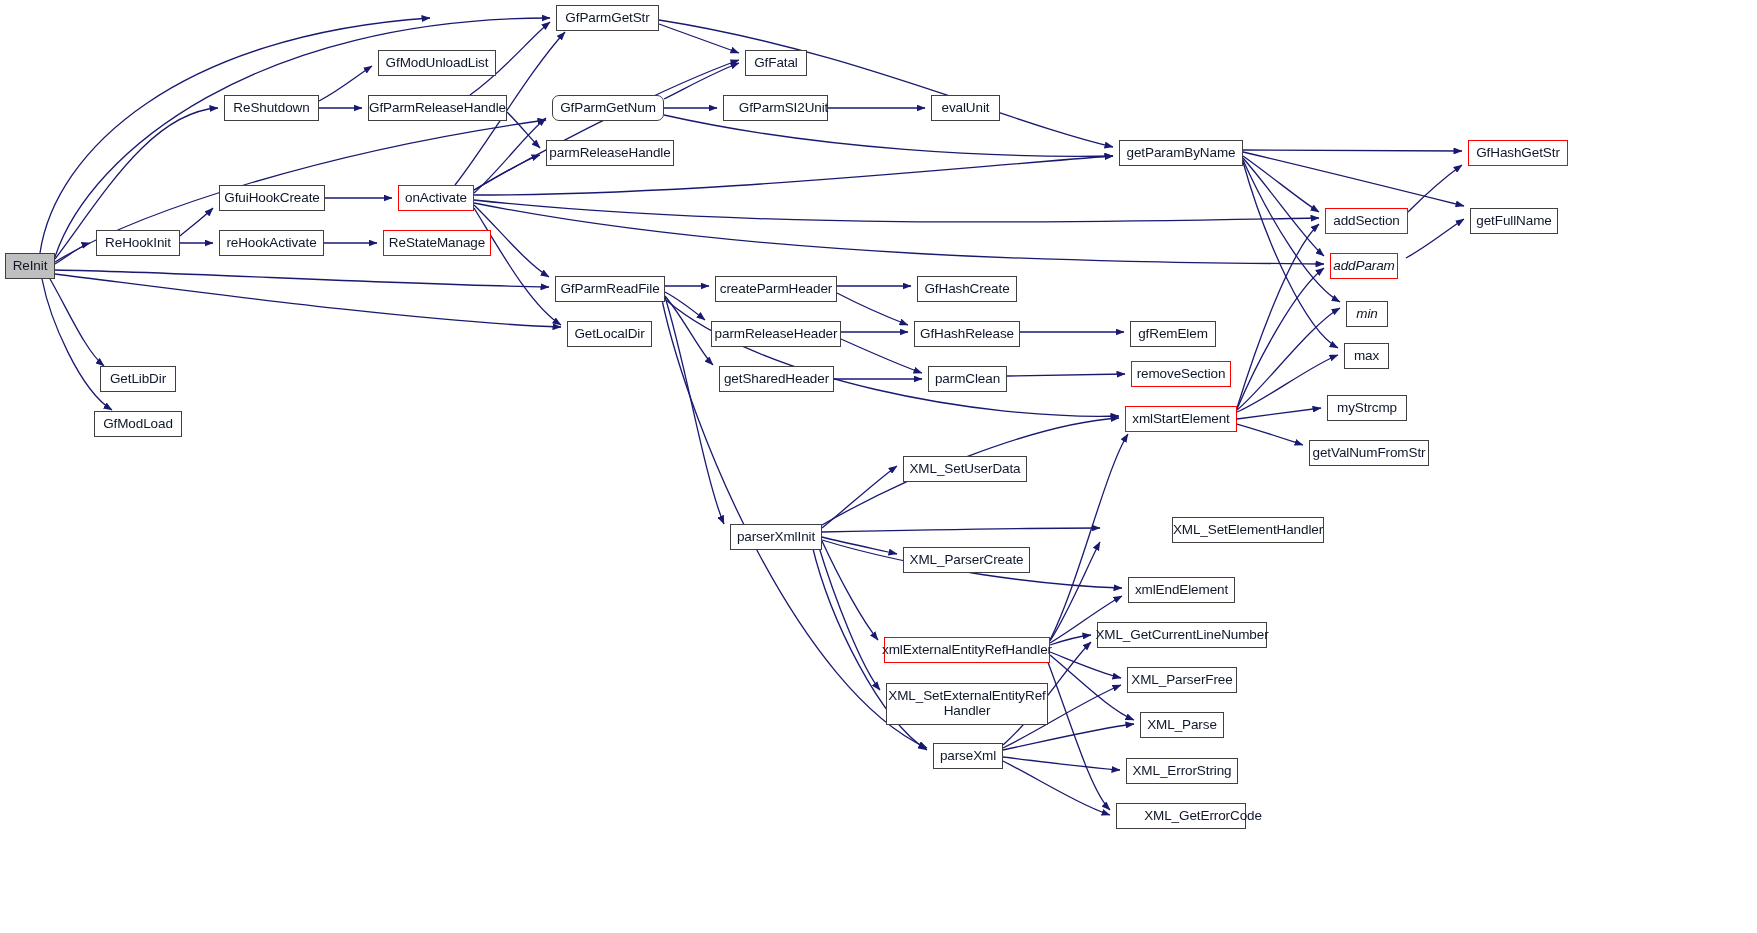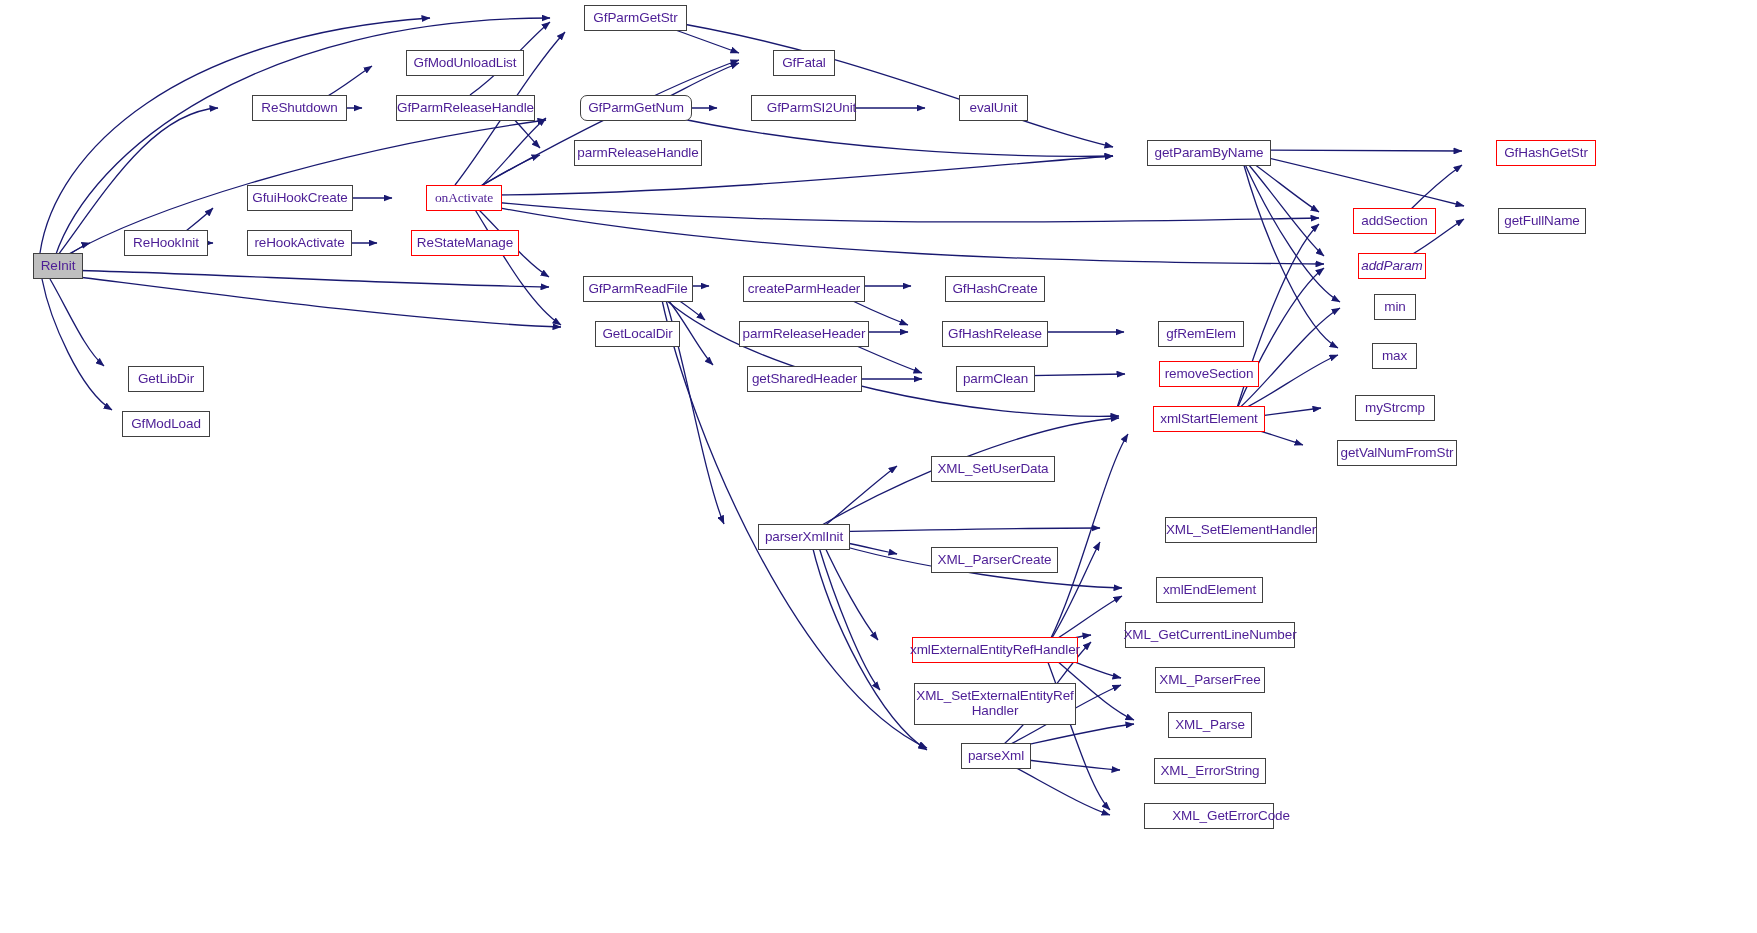--- a/index.html
+++ b/index.html
@@ -25,27 +25,26 @@
   }
   .node {
     position: absolute;
     box-sizing: border-box;
     display: flex;
     align-items: center;
     justify-content: center;
     text-align: center;
     background: #ffffff;
     border: 1px solid #404040;
-    color: #4c1d95;
+    color: #0f172a;
     font-size: 13.5px;
     line-height: 1.08;
     letter-spacing: -0.1px;
     white-space: pre;
     z-index: 5;
-    margin-left: 28px;
   }
   .node.red {
     border: 1px solid #ff0000;
   }
   .node.root {
     background: #bfbfbf;
     border: 1px solid #404040;
   }
 </style>
 </head>
@@ -143,52 +142,52 @@
   <div id="nodes">
       <div class="node root" style="left: 5px; top: 253px; width: 50px; height: 26px;">ReInit</div>
       <div class="node" style="left: 224px; top: 95px; width: 95px; height: 26px;">ReShutdown</div>
       <div class="node" style="left: 96px; top: 230px; width: 84px; height: 26px;">ReHookInit</div>
       <div class="node" style="left: 100px; top: 366px; width: 76px; height: 26px;">GetLibDir</div>
       <div class="node" style="left: 94px; top: 411px; width: 88px; height: 26px;">GfModLoad</div>
       <div class="node" style="left: 378px; top: 50px; width: 118px; height: 26px;">GfModUnloadList</div>
       <div class="node" style="left: 368px; top: 95px; width: 139px; height: 26px;">GfParmReleaseHandle</div>
       <div class="node" style="left: 219px; top: 185px; width: 106px; height: 26px;">GfuiHookCreate</div>
       <div class="node" style="left: 219px; top: 230px; width: 105px; height: 26px;">reHookActivate</div>
-      <div class="node red" style="left: 398px; top: 185px; width: 76px; height: 26px; font-family: Liberation Serif, serif;">onActivate</div>
+      <div class="node red" style="left: 398px; top: 185px; width: 76px; height: 26px;">onActivate</div>
       <div class="node red" style="left: 383px; top: 230px; width: 108px; height: 26px;">ReStateManage</div>
       <div class="node" style="left: 556px; top: 5px; width: 103px; height: 26px;">GfParmGetStr</div>
       <div class="node" style="left: 745px; top: 50px; width: 62px; height: 26px;">GfFatal</div>
       <div class="node" style="left: 552px; top: 95px; width: 112px; height: 26px; border-radius: 7px;">GfParmGetNum</div>
       <div class="node" style="left: 546px; top: 140px; width: 128px; height: 26px;">parmReleaseHandle</div>
       <div class="node" style="left: 723px; top: 95px; width: 105px; height: 26px; padding-left: 16px;">GfParmSI2Unit</div>
       <div class="node" style="left: 931px; top: 95px; width: 69px; height: 26px;">evalUnit</div>
       <div class="node" style="left: 555px; top: 276px; width: 110px; height: 26px;">GfParmReadFile</div>
       <div class="node" style="left: 567px; top: 321px; width: 85px; height: 26px;">GetLocalDir</div>
       <div class="node" style="left: 715px; top: 276px; width: 122px; height: 26px;">createParmHeader</div>
       <div class="node" style="left: 711px; top: 321px; width: 130px; height: 26px;">parmReleaseHeader</div>
       <div class="node" style="left: 719px; top: 366px; width: 115px; height: 26px;">getSharedHeader</div>
       <div class="node" style="left: 917px; top: 276px; width: 100px; height: 26px;">GfHashCreate</div>
       <div class="node" style="left: 914px; top: 321px; width: 106px; height: 26px;">GfHashRelease</div>
       <div class="node" style="left: 928px; top: 366px; width: 79px; height: 26px;">parmClean</div>
       <div class="node" style="left: 1130px; top: 321px; width: 86px; height: 26px;">gfRemElem</div>
       <div class="node red" style="left: 1131px; top: 361px; width: 100px; height: 26px;">removeSection</div>
       <div class="node" style="left: 1119px; top: 140px; width: 124px; height: 26px;">getParamByName</div>
       <div class="node red" style="left: 1325px; top: 208px; width: 83px; height: 26px;">addSection</div>
       <div class="node red" style="left: 1330px; top: 253px; width: 68px; height: 26px; font-style: italic;">addParam</div>
-      <div class="node" style="left: 1346px; top: 294px; width: 42px; height: 26px;">min</div>
+      <div class="node" style="left: 1346px; top: 301px; width: 42px; height: 26px; font-style: italic;">min</div>
       <div class="node" style="left: 1344px; top: 343px; width: 45px; height: 26px;">max</div>
       <div class="node red" style="left: 1468px; top: 140px; width: 100px; height: 26px;">GfHashGetStr</div>
       <div class="node" style="left: 1470px; top: 208px; width: 88px; height: 26px;">getFullName</div>
       <div class="node" style="left: 1327px; top: 395px; width: 80px; height: 26px;">myStrcmp</div>
       <div class="node" style="left: 1309px; top: 440px; width: 120px; height: 26px;">getValNumFromStr</div>
       <div class="node red" style="left: 1125px; top: 406px; width: 112px; height: 26px;">xmlStartElement</div>
       <div class="node" style="left: 730px; top: 524px; width: 92px; height: 26px;">parserXmlInit</div>
       <div class="node" style="left: 903px; top: 456px; width: 124px; height: 26px;">XML_SetUserData</div>
       <div class="node" style="left: 903px; top: 547px; width: 127px; height: 26px;">XML_ParserCreate</div>
-      <div class="node" style="left: 1137px; top: 517px; width: 152px; height: 26px;">XML_SetElementHandler</div>
+      <div class="node" style="left: 1172px; top: 517px; width: 152px; height: 26px;">XML_SetElementHandler</div>
       <div class="node" style="left: 1128px; top: 577px; width: 107px; height: 26px;">xmlEndElement</div>
       <div class="node red" style="left: 884px; top: 637px; width: 166px; height: 26px;">xmlExternalEntityRefHandler</div>
       <div class="node" style="left: 1097px; top: 622px; width: 170px; height: 26px;">XML_GetCurrentLineNumber</div>
       <div class="node" style="left: 1127px; top: 667px; width: 110px; height: 26px;">XML_ParserFree</div>
       <div class="node" style="left: 886px; top: 683px; width: 162px; height: 42px;">XML_SetExternalEntityRef
 Handler</div>
       <div class="node" style="left: 1140px; top: 712px; width: 84px; height: 26px;">XML_Parse</div>
       <div class="node" style="left: 933px; top: 743px; width: 70px; height: 26px;">parseXml</div>
       <div class="node" style="left: 1126px; top: 758px; width: 112px; height: 26px;">XML_ErrorString</div>
       <div class="node" style="left: 1116px; top: 803px; width: 130px; height: 26px; padding-left: 44px;">XML_GetErrorCode</div>

